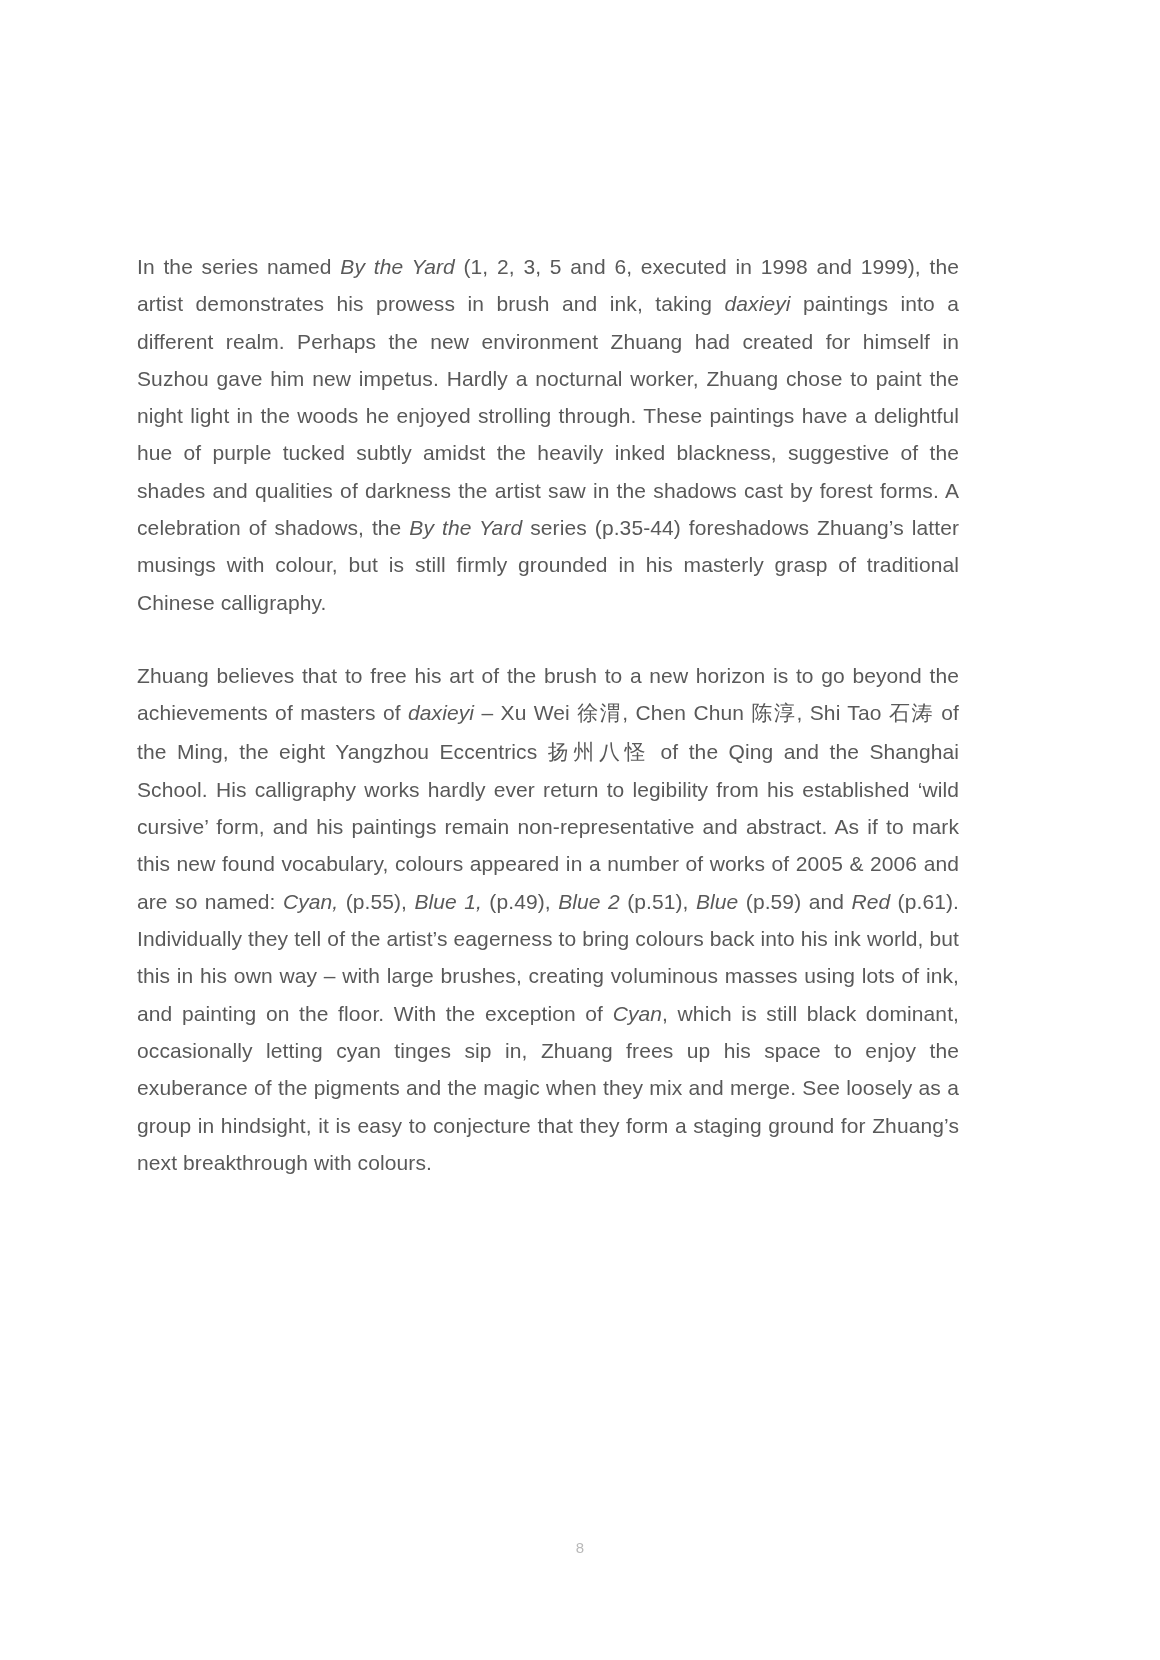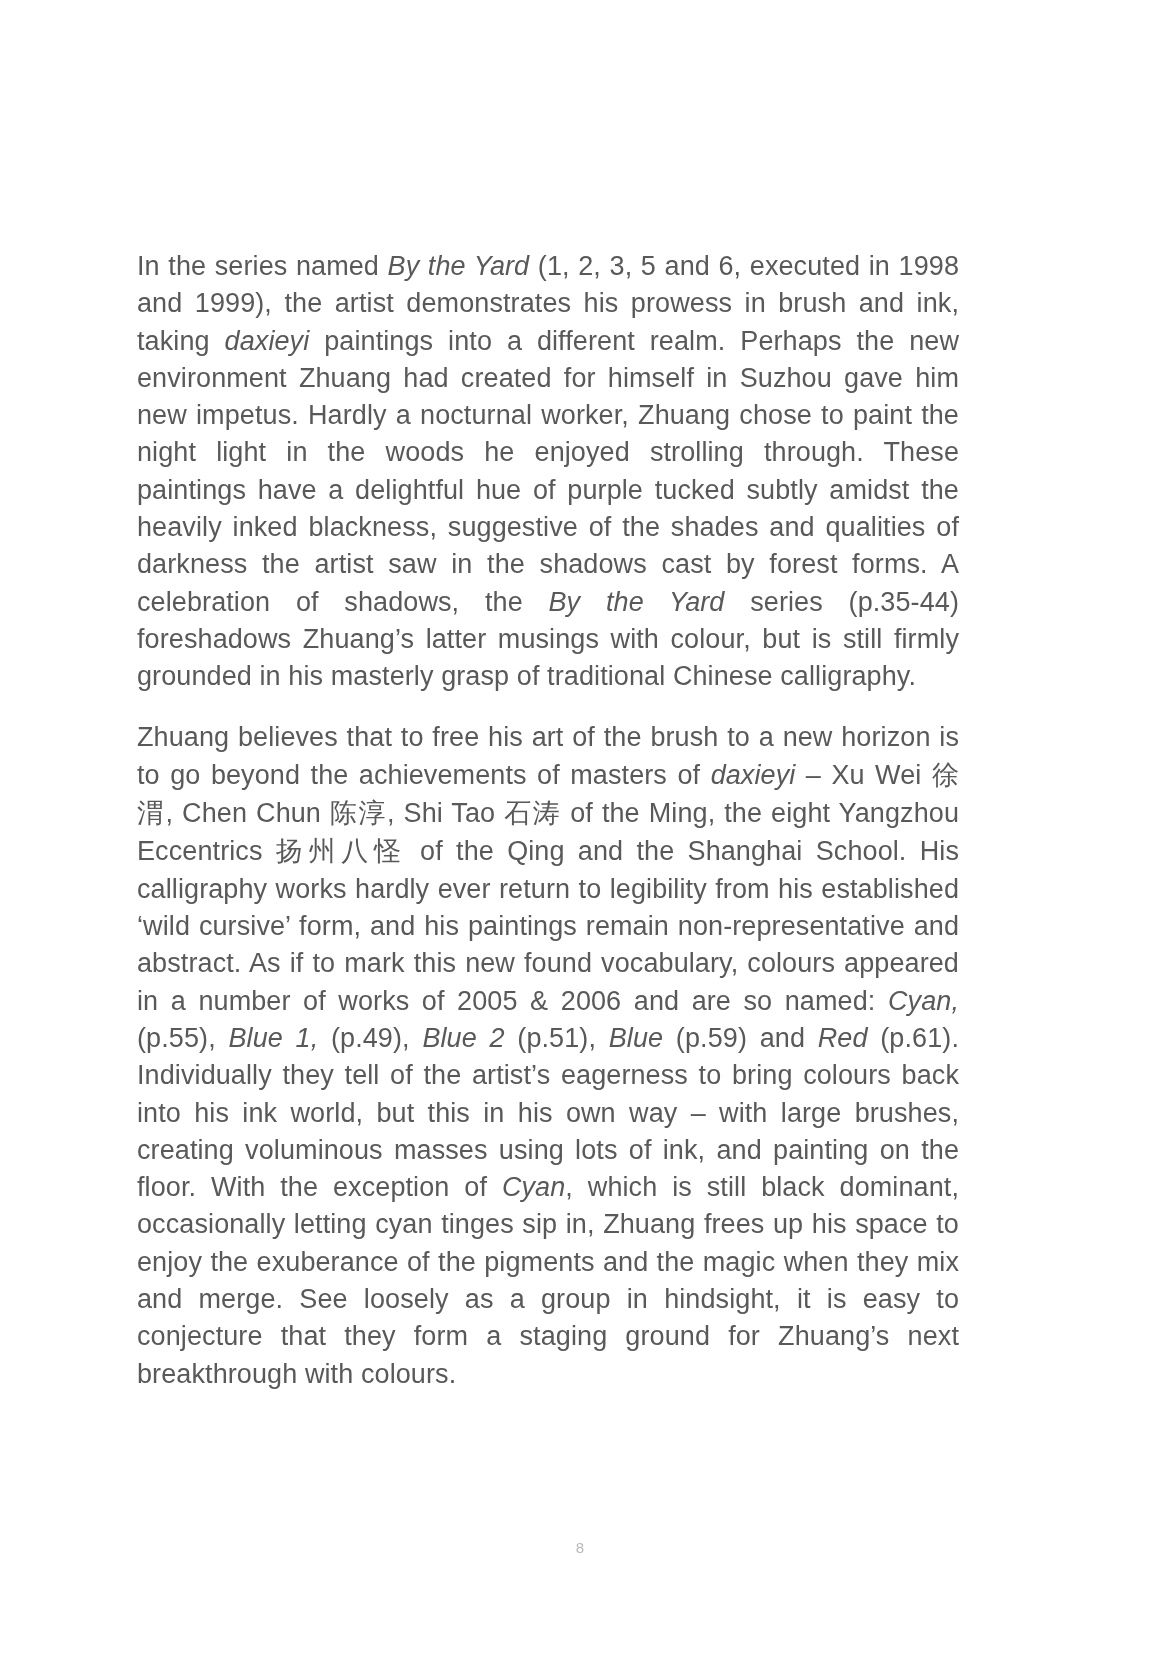--- a/index.html
+++ b/index.html
@@ -27,29 +27,29 @@
     left: 137px;
     top: 248px;
     width: 822px;
   }
 
   .para {
     margin: 0 0 0 0;
     text-align: justify;
     text-justify: inter-word;
     color: #595959;
-    font-size: 27px;
+    font-size: 21px;
     line-height: 37.3px;
     letter-spacing: 0.1px;
     font-weight: 400;
     word-spacing: 0px;
   }
 
   .para + .para {
-    margin-top: 23px;
+    margin-top: 36px;
   }
 
   .para em {
     font-style: italic;
   }
 
   .cjk {
     font-family: "DejaVu Sans", "Liberation Sans", sans-serif;
     font-style: normal;
   }

